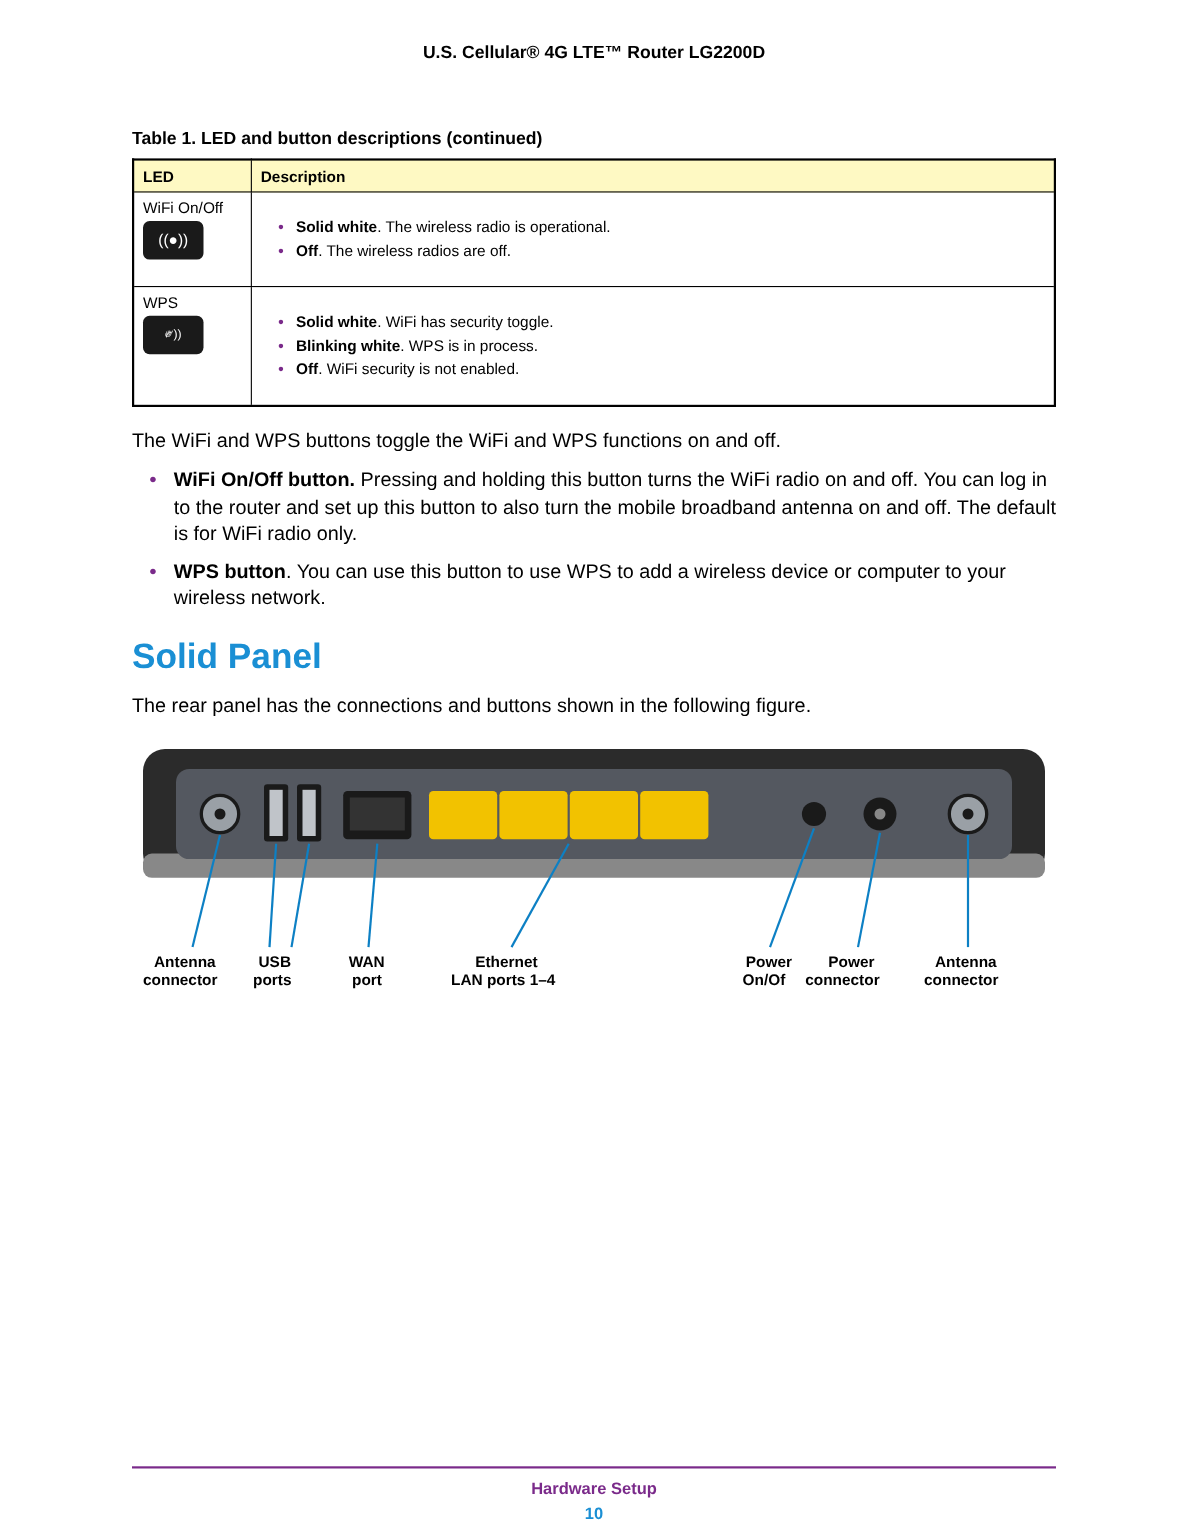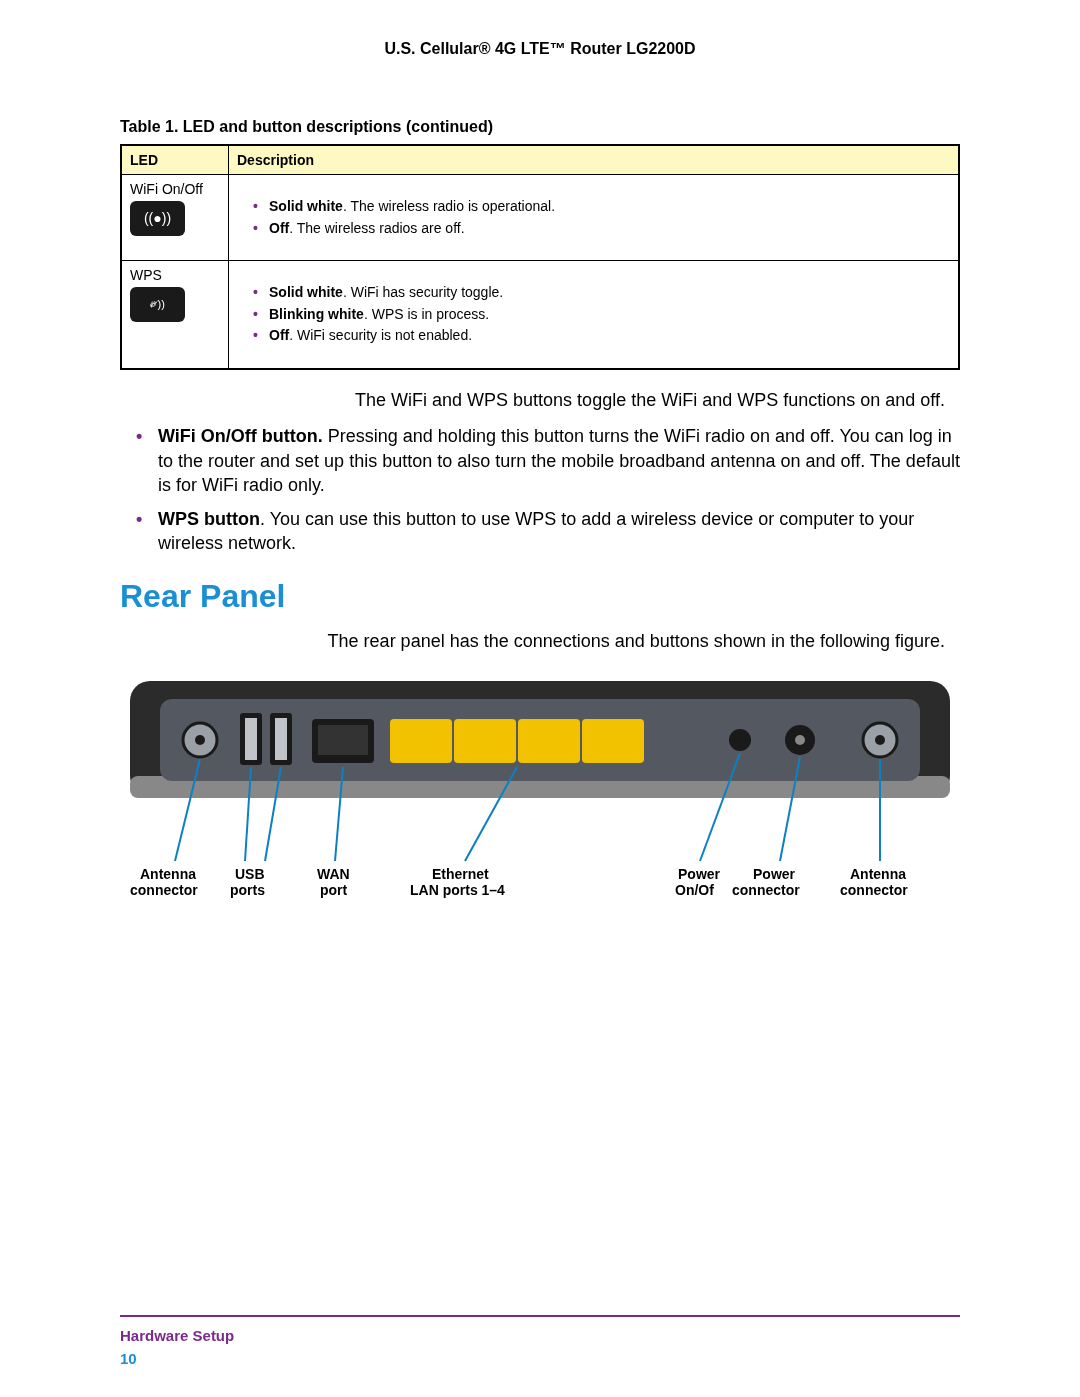--- a/index.html
+++ b/index.html
@@ -74,22 +74,21 @@
   ul.bullets li::before {
     content: "•";
     color: #7a2a8a;
     position: absolute;
     left: 0;
     font-weight: bold;
   }
   .body-text {
     font-size: 18px;
     line-height: 1.35;
-    margin: 12px 15px;
-    text-align: right;
+    margin: 12px 0;
   }
   ul.body-bullets {
     list-style: none;
     padding-left: 38px;
     margin: 10px 0 20px 0;
   }
   ul.body-bullets li {
     position: relative;
     padding-left: 0;
     font-size: 18px;
@@ -123,24 +122,24 @@
     font-weight: bold;
     fill: #000;
   }
   .figure-caption {
     font-weight: bold;
     font-size: 15px;
     margin-top: 8px;
   }
   .footer {
     position: absolute;
-    bottom: 30px;
+    bottom: 12px;
     left: 120px;
     right: 120px;
-    text-align: left;
+    text-align: center;
   }
   .footer-line {
     height: 2px;
     background: #7a2a8a;
     margin-bottom: 10px;
   }
   .footer-text {
     color: #7a2a8a;
     font-weight: bold;
     font-size: 15px;
@@ -196,21 +195,21 @@
     </tbody>
   </table>
 
   <p class="body-text">The WiFi and WPS buttons toggle the WiFi and WPS functions on and off.</p>
 
   <ul class="body-bullets">
     <li><b>WiFi On/Off button.</b><span> Pressing and holding this button turns the WiFi radio on and off. You can log in to the router and set up this button to also turn the mobile broadband antenna on and off. The default is for WiFi radio only.</span></li>
     <li><b>WPS button</b><span>. You can use this button to use WPS to add a wireless device or computer to your wireless network.</span></li>
   </ul>
 
-  <h2 class="section-heading">Rear Panel</h2>
+  <h2 class="section-heading">Solid Panel</h2>
 
   <p class="body-text">The rear panel has the connections and buttons shown in the following figure.</p>
 
   <div class="figure-container">
     <svg class="router-svg" viewBox="0 0 840 250">
 
       <rect x="10" y="10" width="820" height="115" rx="20" fill="#2b2b2b"></rect>
       <rect x="10" y="105" width="820" height="22" rx="8" fill="#888"></rect>
 
       <rect x="40" y="28" width="760" height="82" rx="12" fill="#545860"></rect>

